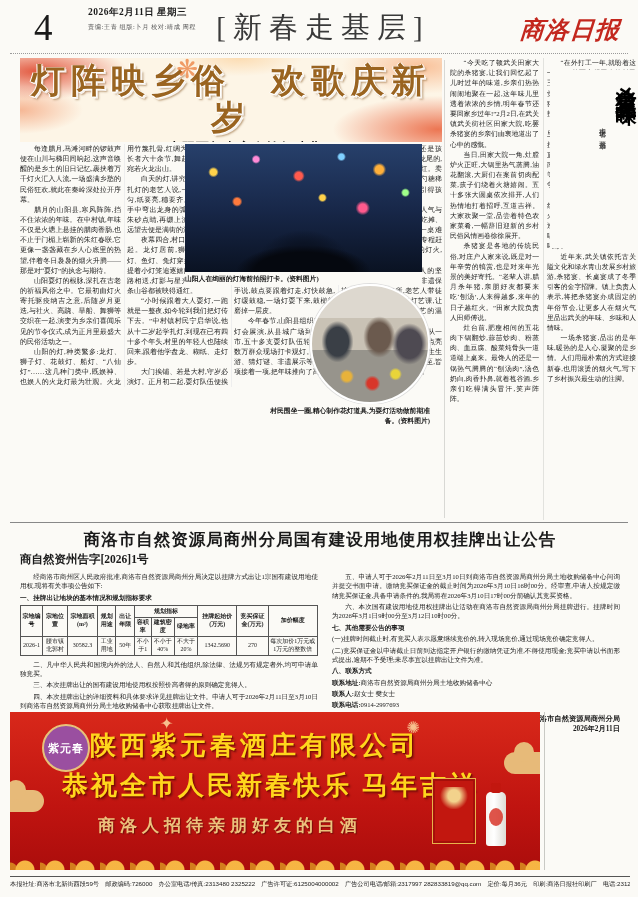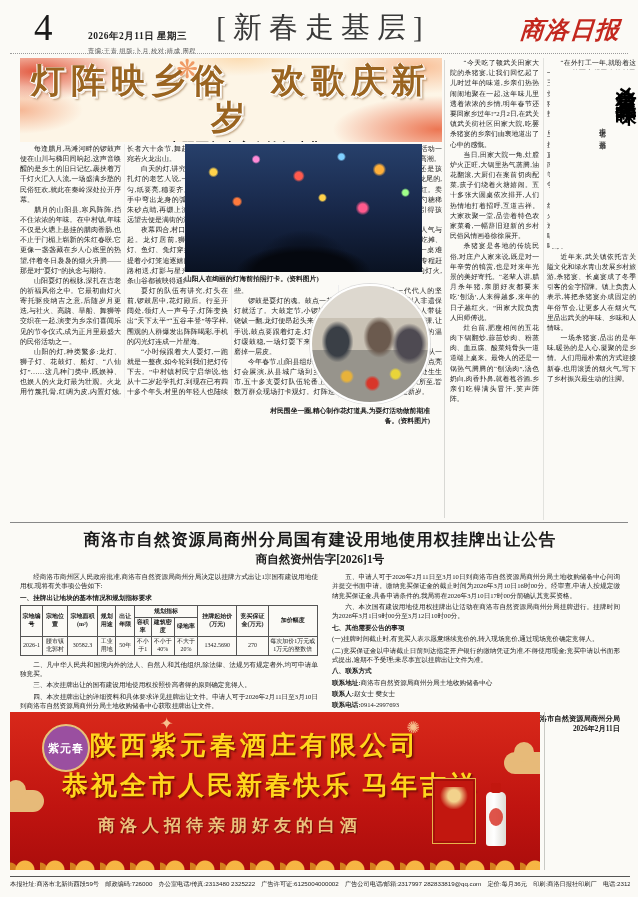--- a/index.html
+++ b/index.html
@@ -2,21 +2,21 @@
 <html><head>
 <meta charset="utf-8">
 <style>
   html,body{margin:0;padding:0;background:#e8e8e4;}
   #page{position:relative;width:638px;height:897px;background:#fbfaf6;margin:0 auto;
         font-family:"Liberation Serif",serif;color:#1a1a1a;overflow:hidden;}
 
   
   .header{position:absolute;left:20px;top:6px;right:12px;height:44px;}
   .pagenum{position:absolute;left:14px;top:0;font-size:37px;font-weight:500;line-height:44px;}
-  .dateblock{position:absolute;left:68px;top:24px;}
+  .dateblock{position:absolute;left:68px;top:0;}
   .date{font-size:9.5px;font-weight:bold;letter-spacing:.5px;}
   .credits{font-size:6.3px;color:#555;margin-top:4px;letter-spacing:.5px;}
   .section-title{position:absolute;left:0;right:0;top:2px;text-align:center;
         font-size:29px;letter-spacing:7px;color:#3a3a3a;font-weight:500;}
   .masthead{position:absolute;right:6px;top:8px;font-size:24px;font-weight:900;
         color:#c3271e;font-style:italic;letter-spacing:1px;transform:skewX(-4deg);}
   .header-rule{position:absolute;left:10px;right:10px;top:53px;border-top:1.5px dotted #9a9a9a;}
 
   
   .main-article{position:absolute;left:20px;top:58px;width:422px;}
@@ -75,21 +75,21 @@
     display:flex;justify-content:flex-end;}
   .ra-title{writing-mode:vertical-rl;text-orientation:upright;font-size:21px;font-weight:900;
     letter-spacing:3px;line-height:1;margin-left:8px;color:#000;}
   .ra-byline{writing-mode:vertical-rl;text-orientation:upright;font-size:7px;color:#333;
     margin-top:52px;letter-spacing:1px;}
 
   
   .hrule1{position:absolute;left:10px;right:10px;top:522px;border-top:1px solid #888;}
   .announce{position:absolute;left:20px;top:527px;width:600px;}
   .an-title{text-align:center;font-size:16.5px;font-weight:900;letter-spacing:1px;margin:2px 0 1px;}
-  .an-sub{text-align:center;font-size:11.5px;font-weight:bold;margin-bottom:5px;}
+  .an-sub{font-size:11.5px;font-weight:bold;margin-bottom:5px;}
   .an-cols{display:flex;gap:14px;}
   .an-left{width:298px;flex:none;}
   .an-right{flex:1;}
   .ap{margin:0 0 2px;font-size:6.6px;line-height:1.42;text-align:justify;text-indent:2em;}
   .ap.noind{text-indent:0;}
   .ap.b{font-weight:bold;}
   .an-table{width:100%;border-collapse:collapse;margin:3px 0 4px;}
   .an-table th,.an-table td{border:1px solid #555;font-size:6px;font-weight:normal;
     text-align:center;padding:1.5px 1px;line-height:1.25;}
   .an-table th{font-weight:bold;}
@@ -171,21 +171,20 @@
       <div class="subhead">——山阳耍灯点亮秦岭年味儿</div>
 
     </div>
     <div class="main-body">
       <p class="bp">每逢腊月,马滩河畔的锣鼓声便在山川与梯田间响起,这声音唤醒的是乡土的旧日记忆,裹挟着万千灯火汇入人流,一场盛满乡愁的民俗狂欢,就此在秦岭深处拉开序幕。</p>
       <p class="bp">腊月的山阳县,寒风阵阵,挡不住浓浓的年味。在中村镇,年味不仅是火塘上悬挂的腊肉香肠,也不止于门楣上崭新的朱红春联,它更像一盏盏藏在乡人心底里的热望,伴着冬日袅袅的烟火升腾——那是对“耍灯”的执念与期待。</p>
       <p class="bp">山阳耍灯的根脉,深扎在古老的祈福风俗之中。它最初由灯火寄托驱疫纳吉之意,后随岁月更迭,与社火、高跷、旱船、舞狮等交织在一起,演变为乡亲们喜闻乐见的节令仪式,成为正月里最盛大的民俗活动之一。</p>
       <p class="bp">山阳的灯,种类繁多:龙灯、狮子灯、花鼓灯、船灯、“八仙灯”……这几种门类中,既娱神、也娱人的火龙灯最为壮观。火龙用竹篾扎骨,红绸为皮,内置灯烛,长者六十余节,舞起来上下翻飞,宛若火龙出山。</p>
       <p class="bp">白天的灯,讲究一个“艳”字。扎灯的老艺人说,一盏好灯,篾要匀,纸要亮,穗要齐。竹篾在匠人手中弯出龙身的弧度,彩纸糊面,朱砂点睛,再缀上流苏与绒球,远远望去便是满街的流光。</p>
       <p class="bp">夜幕四合,村口的灯阵次第亮起。龙灯居前,狮灯相随,莲花灯、鱼灯、兔灯穿插其间,孩子们提着小灯笼追逐嬉闹,锣鼓唢呐一路相送,灯影与星光交相辉映,整条山谷都被映得通红。</p>
-      <p class="bp">耍灯的队伍有讲究,灯头在前,锣鼓居中,花灯殿后。行至开阔处,领灯人一声号子,灯阵变换出“天下太平”“五谷丰登”等字样,围观的人群爆发出阵阵喝彩,手机的闪光灯连成一片星海。</p>
       <p class="bp">“小时候跟着大人耍灯,一跑就是一整夜,如今轮到我们把灯传下去。”中村镇村民宁启华说,他从十二岁起学扎灯,到现在已有四十多个年头,村里的年轻人也陆续回来,跟着他学盘龙、糊纸、走灯步。</p>
       <p class="bp">大门挨铺、若是大村,守岁必演灯。正月初二起,耍灯队伍便挨家挨户送灯祈福,主家燃起爆竹相迎,递上糖果热茶,讨一个红红火火的好彩头。灯到之处,笑语喧天,年味便在这一递一迎之间愈发醇厚。</p>
       <p class="bp">正月十五闹元宵,是耍灯的高潮。当晚,全县的灯队汇聚县城,沿主街巡游,所到之处万人空巷。老人们说,看了灯,年才算过圆满;娃娃们说,追着灯跑,糖都更甜些。</p>
       <p class="bp">锣鼓是耍灯的魂。鼓点一起,灯就活了。大鼓定节,小锣找眼,铙钹一翻,龙灯便昂起头来。老鼓手说,鼓点要跟着灯走,灯快鼓急,灯缓鼓稳,一场灯耍下来,鼓槌能磨掉一层皮。</p>
       <p class="bp">今年春节,山阳县组织了多场灯会展演,从县城广场到乡镇集市,五十多支耍灯队伍轮番上阵,数万群众现场打卡观灯。灯阵巡游、猜灯谜、非遗展示等活动一项接着一项,把年味推向了高潮。</p>
       <p class="bp">灯会上,最受欢迎的还是孩子。提灯的、骑肩的、追龙尾的,一个个小脸被灯火映得通红。卖糖画的摊子前排起长队,一勺糖稀落下,转眼就是一条金龙,引得孩子们欢呼雀跃。</p>
       <p class="bp">耍灯也为小城带来了人气与商机。灯会期间,县城的小吃摊、年货铺生意红火,农家乐一桌难求,不少在外务工的年轻人专程赶回家,只为看一眼记忆中的灯火,尝一口地道的家乡味。</p>
       <p class="bp">灯火背后,是一代代人的坚守。县文化馆把耍灯列入非遗保护名录,建起传习所,老艺人带徒授艺,学校里也开起了灯艺课,让孩子们从小触摸这门手艺的温度。</p>
       <p class="bp">从一根竹篾到一条火龙,从一户人家到一座县城,山阳耍灯点亮的不只是夜空,更是秦岭深处生生不息的乡愁与期盼。灯火所至,皆是团圆;锣鼓所向,皆是新岁。</p>
       <div class="photo1"></div>

